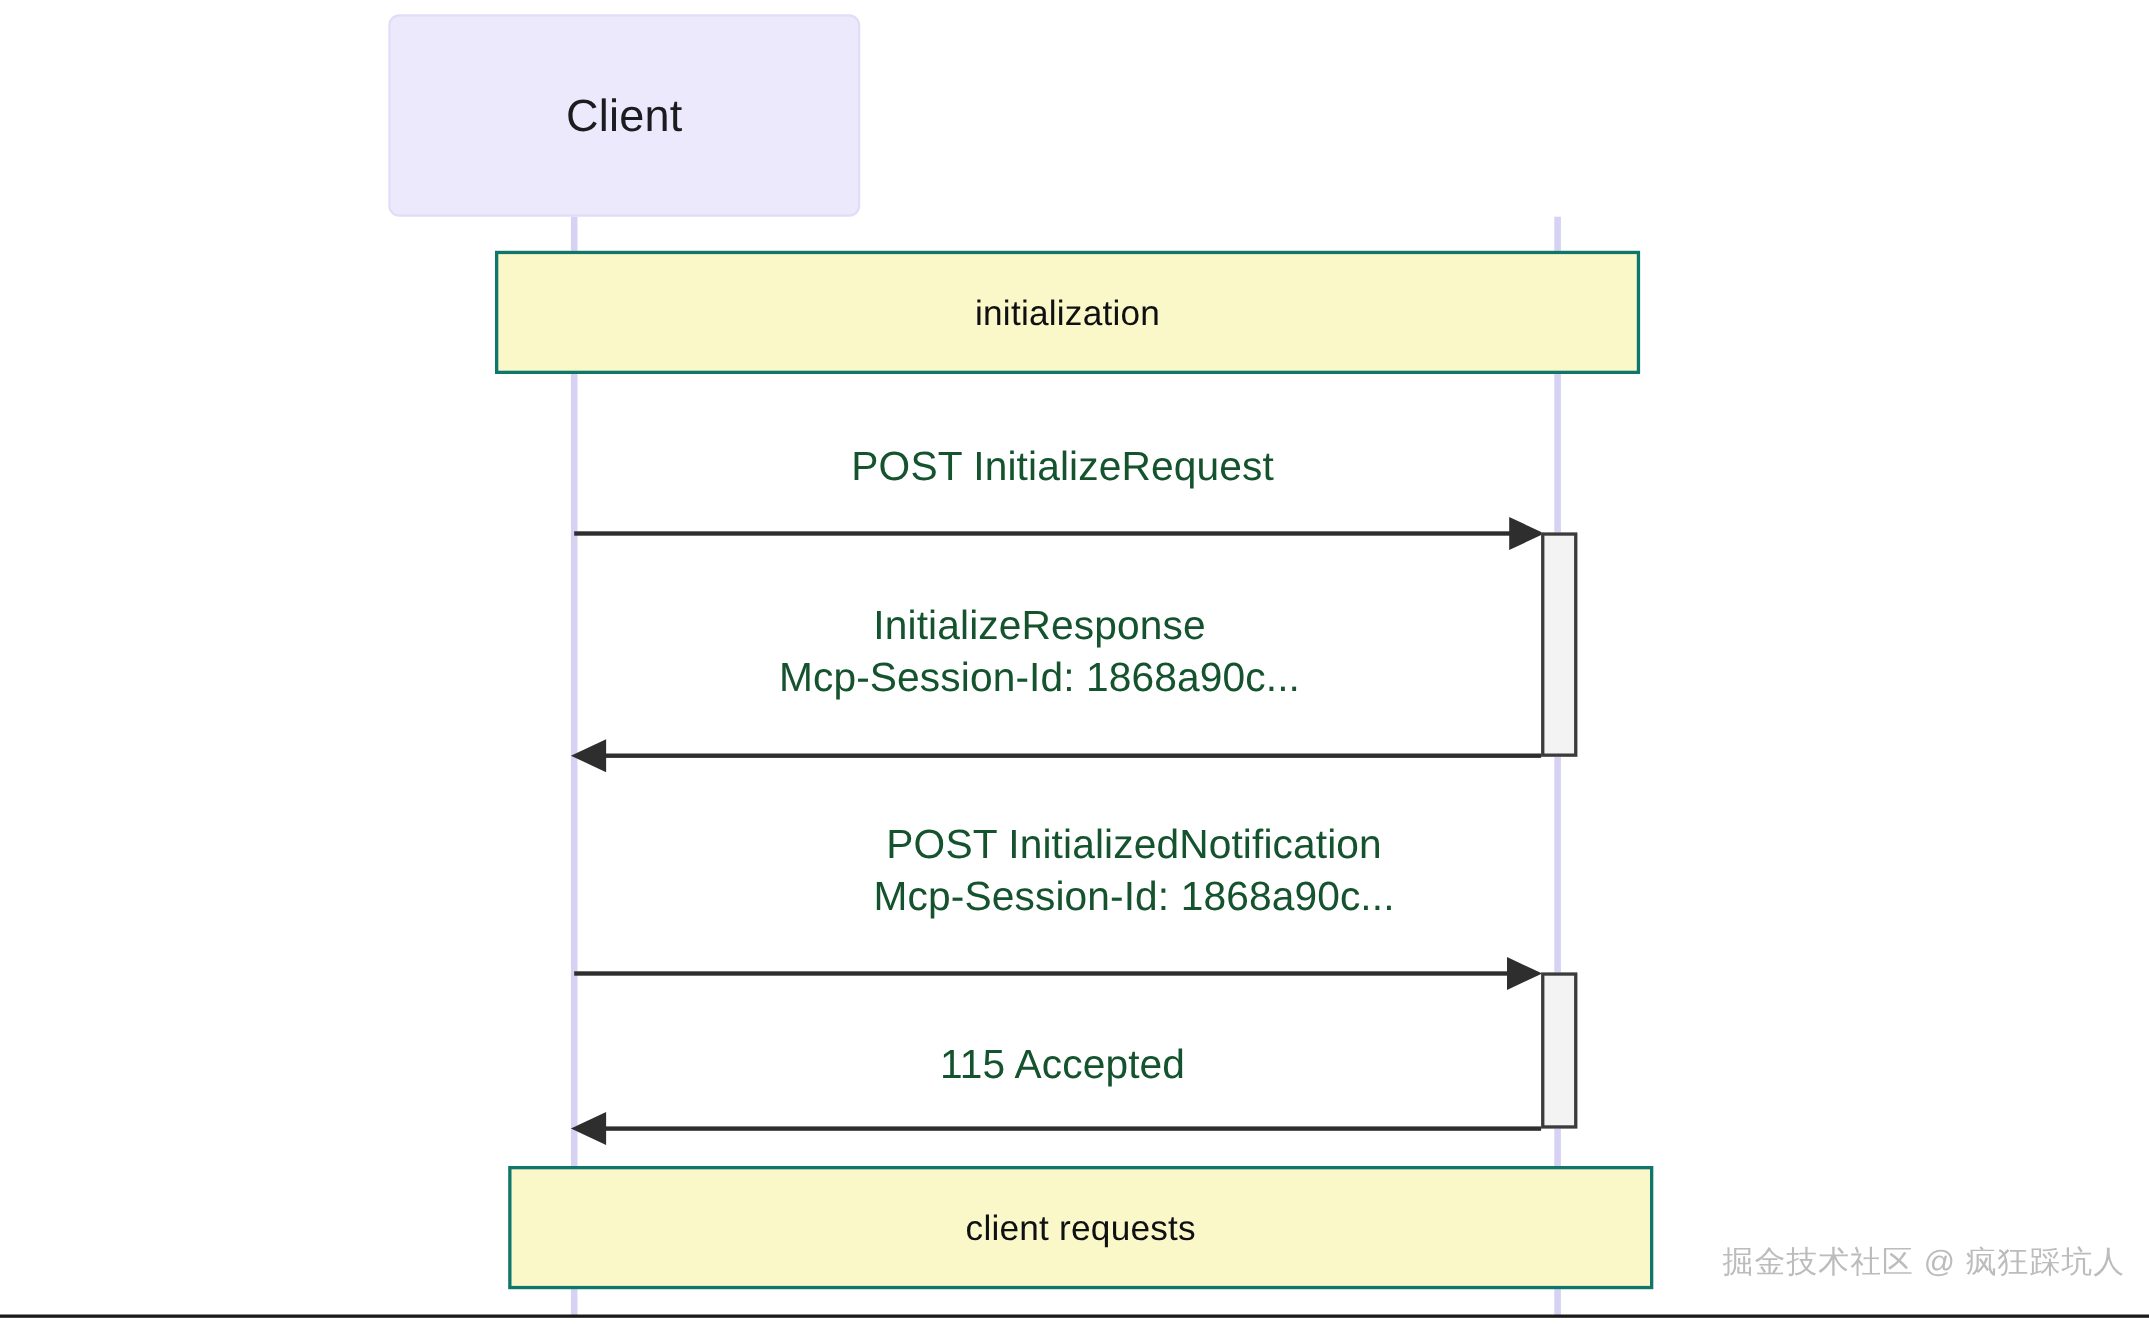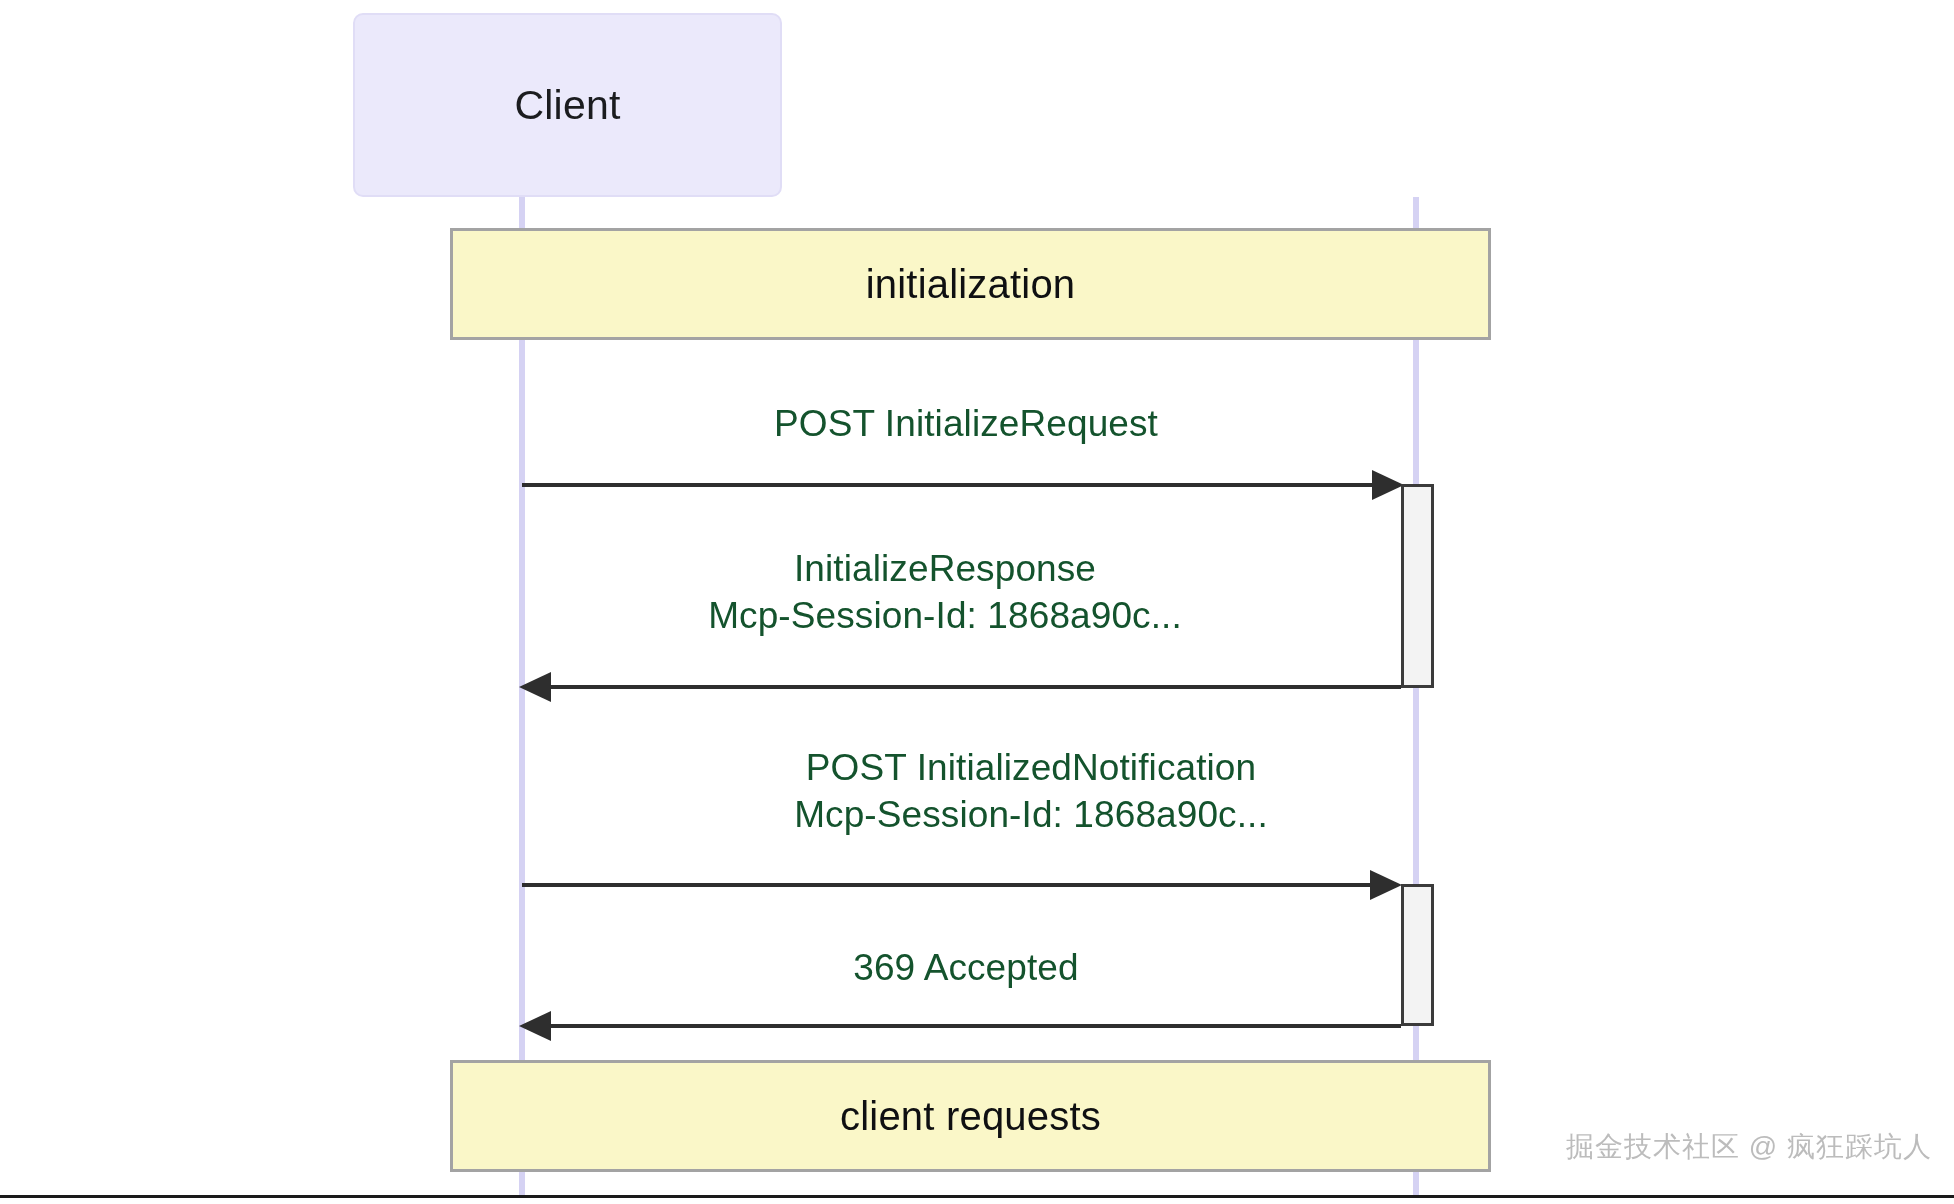--- a/index.html
+++ b/index.html
@@ -51,30 +51,30 @@
   #participant-client { left: 307px; }
   #participant-server { left: 1201px; }
 
   
   .section-banner {
     position: absolute;
     box-sizing: border-box;
     left: 450px;
     width: 1041px;
     background: #faf7c8;
-    border: 3px solid #a3a3a3;
+    border: 3px solid #0f766e;
     display: flex;
     align-items: center;
     justify-content: center;
     color: #0f1012;
-    font-size: 40px;
+    font-size: 32px;
     letter-spacing: 0.2px;
   }
   #section-initialization { top: 228px; height: 112px; }
-  #section-client-requests { top: 1060px; height: 112px; }
+  #section-client-requests { top: 1060px; height: 112px; margin-left: 12px; }
 
   
   .activation {
     position: absolute;
     box-sizing: border-box;
     left: 1401px;
     width: 33px;
     background: #f3f3f3;
     border: 3px solid #3b3b3b;
   }
@@ -156,21 +156,21 @@
   <div class="msg-line" style="left:550px; top:685px; width:851px;"></div>
   <div class="arrowhead left" style="left:519px; top:672px;"></div>
 
   <div class="msg-label" style="left:519px; top:744px; width:1024px;">POST InitializedNotification
 Mcp-Session-Id: 1868a90c...</div>
   <div class="msg-line" style="left:522px; top:883px; width:855px;"></div>
   <div class="arrowhead right" style="left:1370px; top:870px;"></div>
 
   <div class="activation" id="activation-2"></div>
 
-  <div class="msg-label" style="left:519px; top:944px; width:894px;">369 Accepted</div>
+  <div class="msg-label" style="left:519px; top:944px; width:894px;">115 Accepted</div>
   <div class="msg-line" style="left:550px; top:1024px; width:851px;"></div>
   <div class="arrowhead left" style="left:519px; top:1011px;"></div>
 
   <div class="section-banner" id="section-client-requests">client requests</div>
 
   <div id="watermark">掘金技术社区 @ 疯狂踩坑人</div>
 
   <div id="bottom-rule"></div>
 
 </div>

